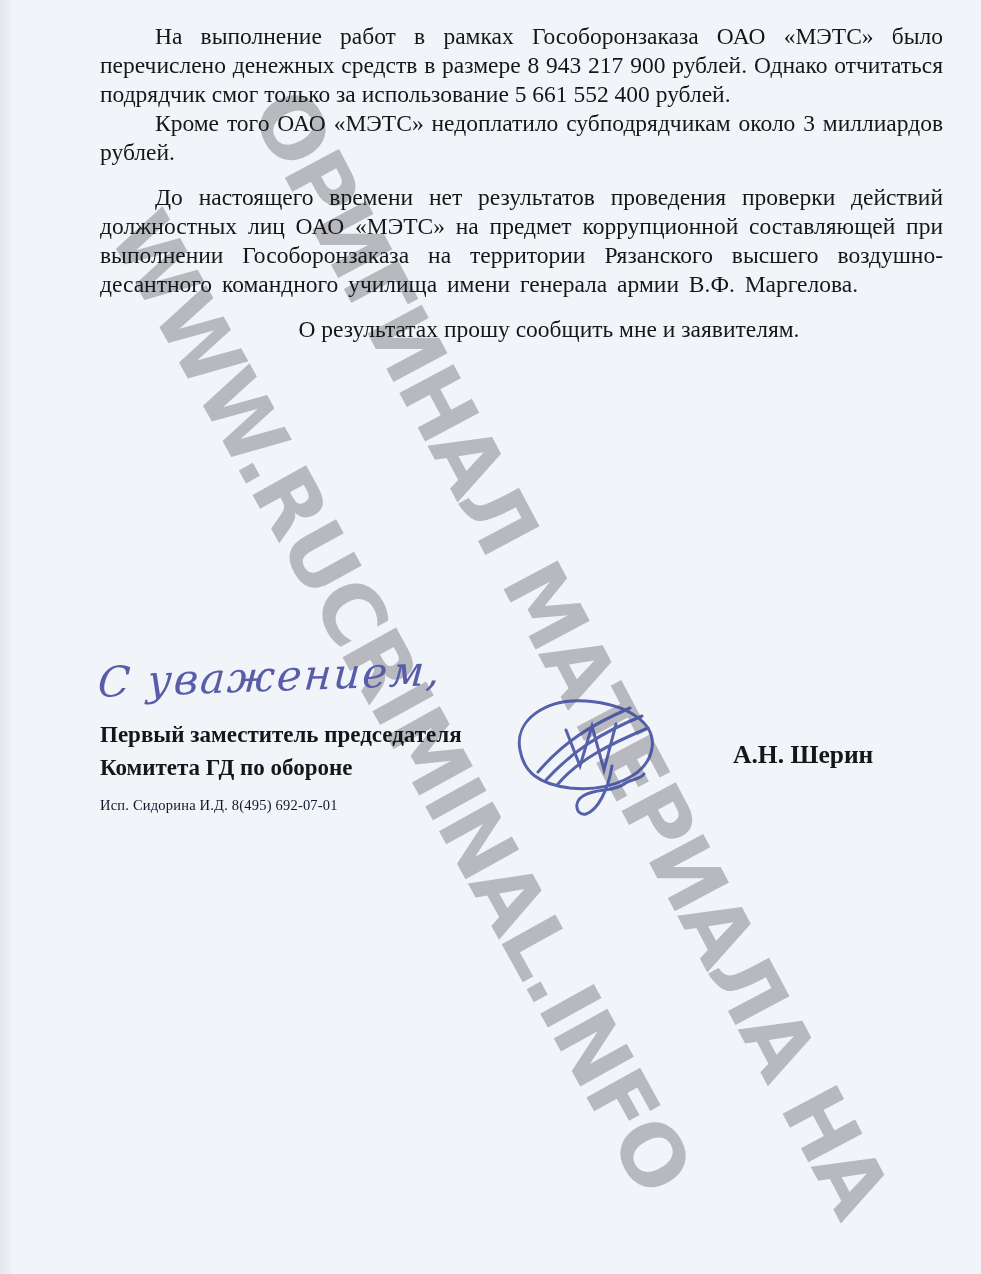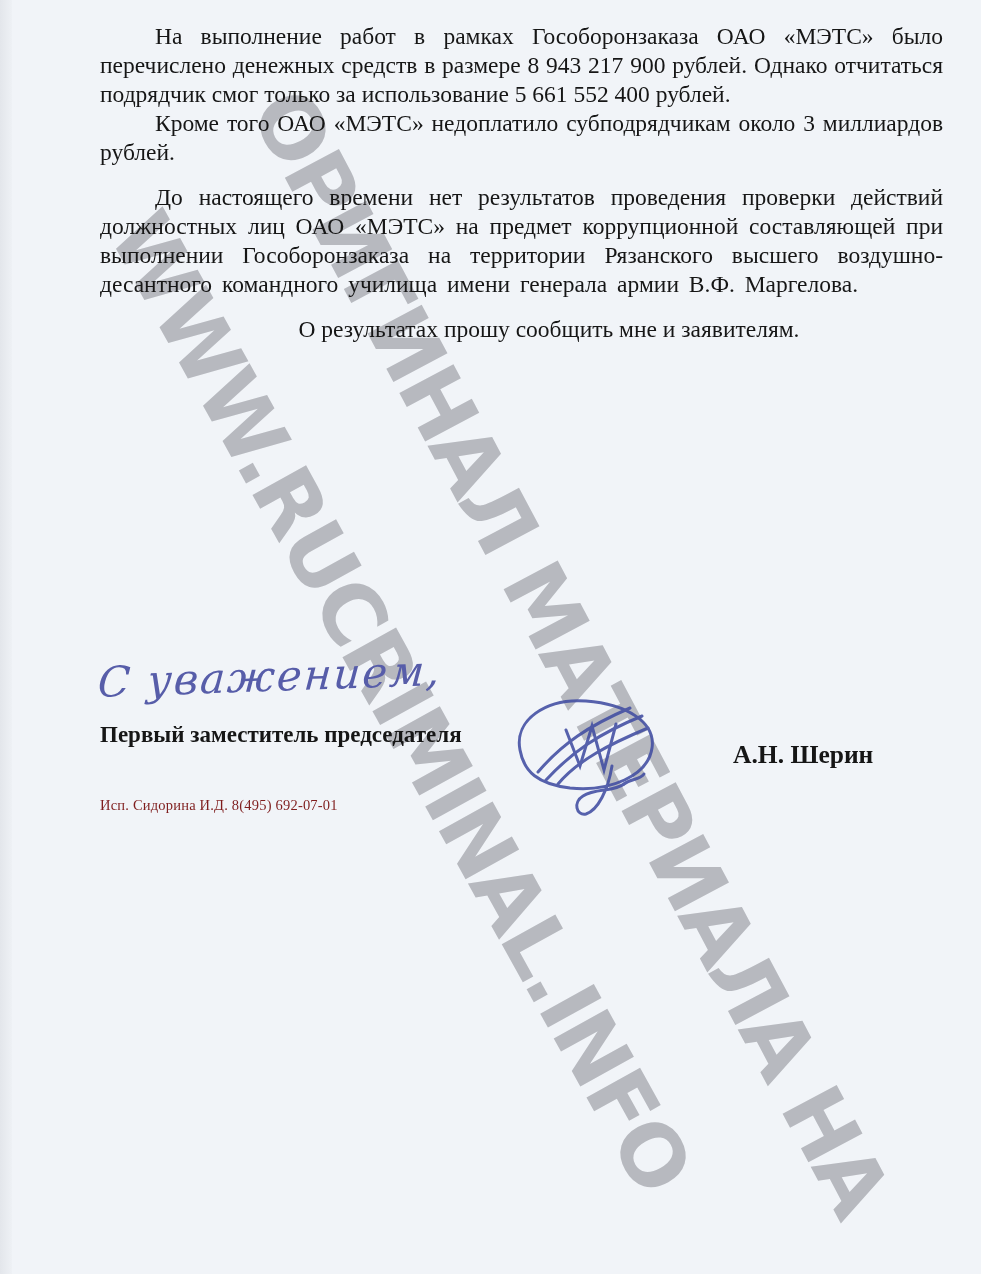--- a/index.html
+++ b/index.html
@@ -90,21 +90,21 @@
     position: absolute;
     left: 500px; top: 686px;
     z-index: 3;
   }
   .executor {
     position: absolute;
     left: 100px; top: 797px;
     z-index: 2;
     font-size: 14.5px;
     letter-spacing: 0.2px;
-    color: #7f1d1d;
+    color: #0f172a;
     white-space: nowrap;
   }
 </style>
 </head>
 <body>
 
 <div class="page">
 
   <div class="edge-left"></div>
 
@@ -115,20 +115,21 @@
     <p>На выполнение работ в рамках Гособоронзаказа ОАО «МЭТС» было перечислено денежных средств в размере 8 943 217 900 рублей. Однако отчитаться подрядчик смог только за использование 5 661 552 400 рублей.</p>
     <p>Кроме того ОАО «МЭТС» недоплатило субподрядчикам около 3 миллиардов рублей.</p>
     <p class="gap-before slightly-loose">До настоящего времени нет результатов проведения проверки действий должностных лиц ОАО «МЭТС» на предмет коррупционной составляющей при выполнении Гособоронзаказа на территории Рязанского высшего воздушно-десантного командного училища имени генерала армии В.Ф. Маргелова.</p>
     <p class="gap-before annex">О результатах прошу сообщить мне и заявителям.</p>
   </div>
 
   <div class="handwritten">С уважением,</div>
 
   <div class="signoff">
     <div>Первый заместитель председателя</div>
+    <div>Комитета ГД по обороне</div>
   </div>
 
   <div class="signature-wrap">
     <svg width="178" height="138" viewBox="0 0 178 138" fill="none" xmlns="http://www.w3.org/2000/svg">
       <g stroke="#414da2" stroke-width="3" fill="none" stroke-linecap="round" opacity="0.88">
         <path d="M20,64 C14,34 46,12 86,15 C126,18 156,36 152,62 C148,90 110,106 70,102 C38,98 24,86 20,64 Z"></path>
         <path d="M38,86 C62,58 88,40 130,22"></path>
         <path d="M46,94 C72,66 98,48 142,30"></path>
         <path d="M58,98 C78,74 110,58 148,42"></path>
         <path d="M66,44 L80,80 L92,40 L104,84 L116,38"></path>

